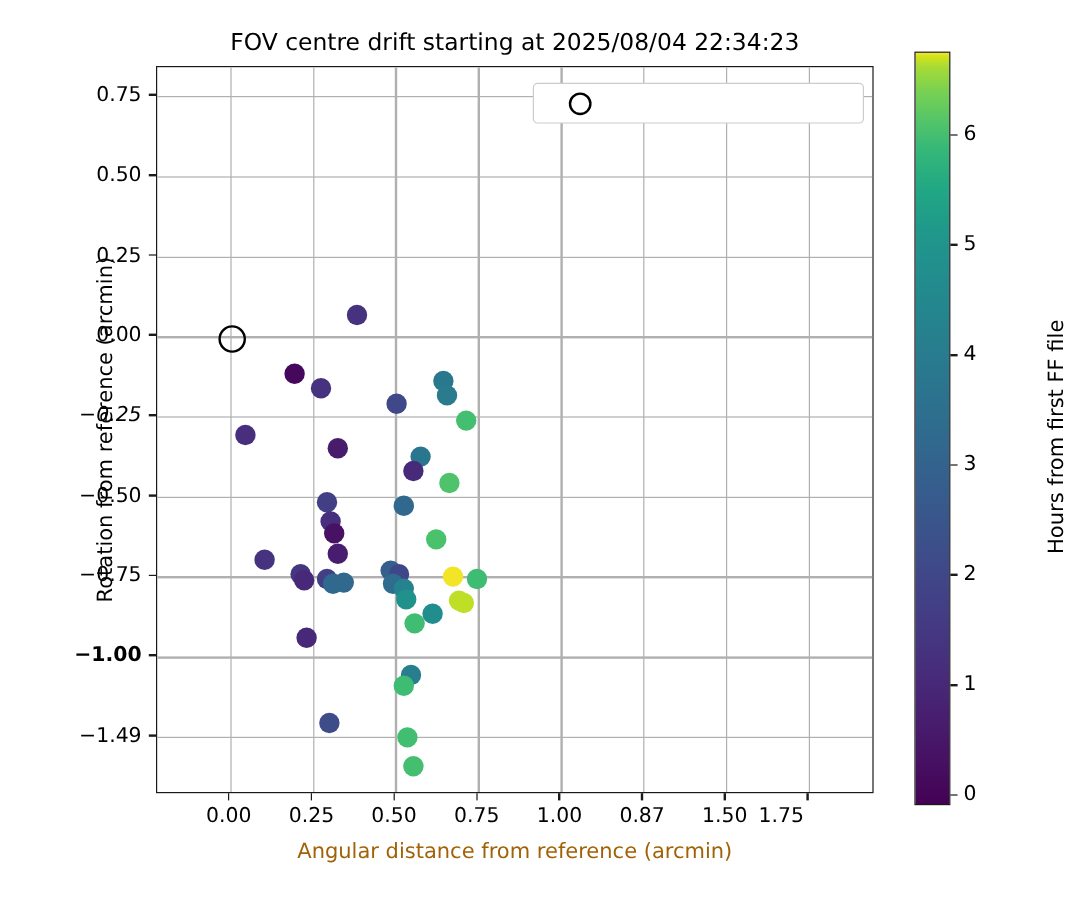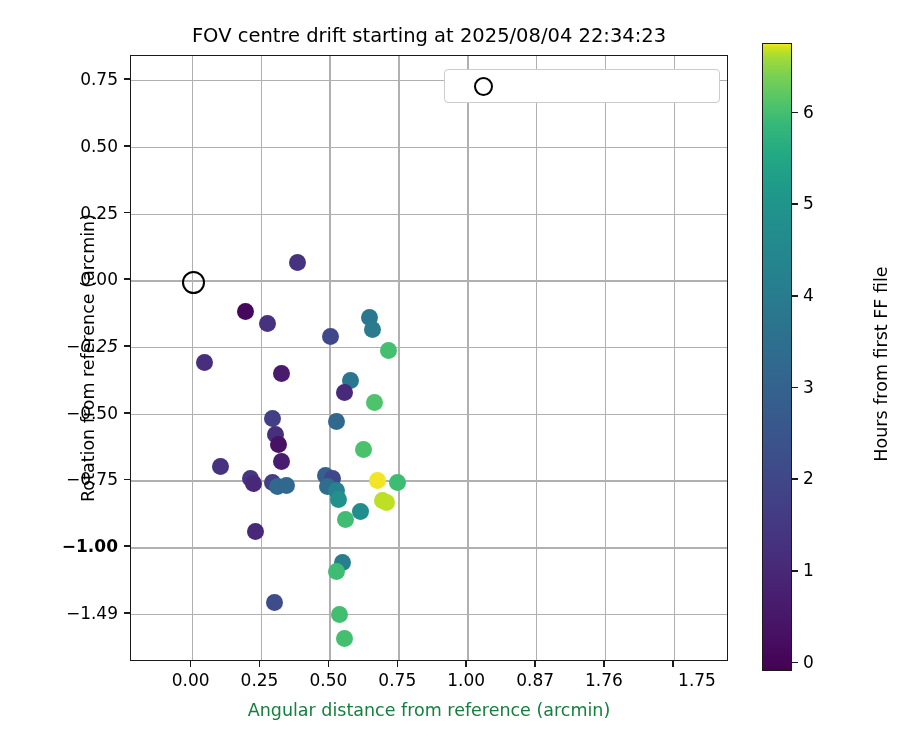--- a/index.html
+++ b/index.html
@@ -103,21 +103,21 @@
     transform: translate(-100%, -50%);
     white-space: nowrap;
   }
   #xlabel {
     position: absolute;
     left: 130px;
     top: 700px;
     width: 598px;
     text-align: center;
     font-size: 17.5px;
-    color: #15803d;
+    color: #a16207;
     white-space: nowrap;
   }
   #ylabel {
     position: absolute;
     left: -215px;
     top: 348px;
     width: 606px;
     text-align: center;
     font-size: 17.5px;
     color: #000000;
@@ -293,23 +293,23 @@
       <div class="xtick-label" style="left: 259.521px;">0.25</div>
       <div class="xtick-mark" style="left: 328.415px;"></div>
       <div class="xtick-label" style="left: 328.415px;">0.50</div>
       <div class="xtick-mark" style="left: 397.309px;"></div>
       <div class="xtick-label" style="left: 397.309px;">0.75</div>
       <div class="xtick-mark" style="left: 466.203px;"></div>
       <div class="xtick-label" style="left: 466.203px;">1.00</div>
       <div class="xtick-mark" style="left: 535.097px;"></div>
       <div class="xtick-label" style="left: 535.097px;">0.87</div>
       <div class="xtick-mark" style="left: 603.991px;"></div>
-      <div class="xtick-label" style="left: 603.991px;">1.76</div>
+      <div class="xtick-label" style="left: 603.991px;">1.50</div>
       <div class="xtick-mark" style="left: 672.885px;"></div>
-      <div class="xtick-label" style="left: 697px;">1.75</div>
+      <div class="xtick-label" style="left: 651px;">1.75</div>
       <div class="ytick-mark" style="top: 79.0264px;"></div>
       <div class="ytick-label" style="top: 79.0264px;">0.75</div>
       <div class="ytick-mark" style="top: 145.767px;"></div>
       <div class="ytick-label" style="top: 145.767px;">0.50</div>
       <div class="ytick-mark" style="top: 212.507px;"></div>
       <div class="ytick-label" style="top: 212.507px;">0.25</div>
       <div class="ytick-mark" style="top: 279.247px;"></div>
       <div class="ytick-label" style="top: 279.247px;">0.00</div>
       <div class="ytick-mark" style="top: 345.987px;"></div>
       <div class="ytick-label" style="top: 345.987px; font-style: italic;">−0.25</div>

